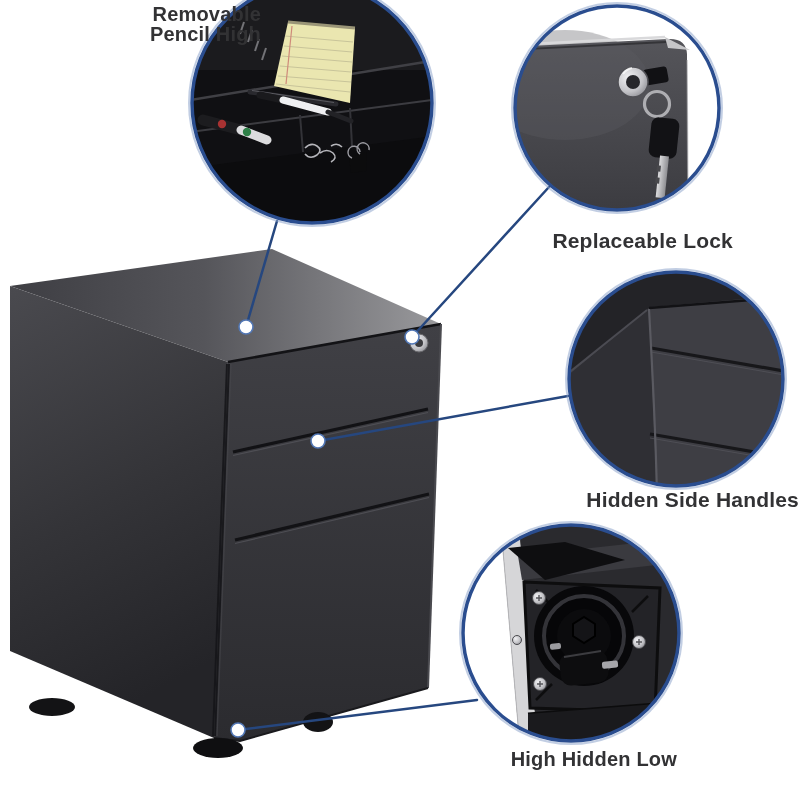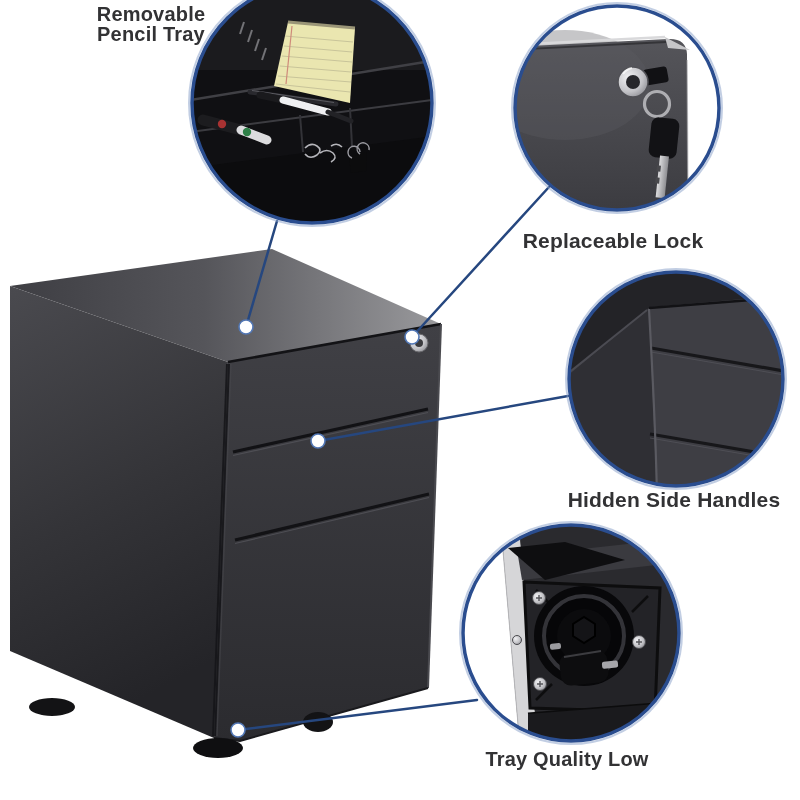--- a/index.html
+++ b/index.html
@@ -2,21 +2,21 @@
 <html><head>
 <meta charset="utf-8">
 <style>
   html,body{margin:0;padding:0;background:#ffffff;}
   .stage{
     position:relative;width:800px;height:800px;background:#ffffff;overflow:hidden;
     font-family:"Liberation Sans", sans-serif;
   }
   .stage svg{position:absolute;left:0;top:0;}
   .callout-label{
-    position:absolute;text-align:center;color:#323234;font-weight:600;
+    position:absolute;text-align:right;color:#323234;font-weight:600;
     letter-spacing:0.2px;
   }
   .callout-label span{display:block;}
   .lbl-pencil{left:41px;top:4px;width:220px;font-size:20px;line-height:20px;}
   .lbl-lock{left:493px;top:230px;width:240px;font-size:21px;line-height:22px;}
   .lbl-handles{left:549px;top:489px;width:250px;font-size:21px;line-height:22px;}
   .lbl-casters{left:457px;top:750px;width:220px;font-size:20px;line-height:19px;}
 </style>
 </head>
 <body>
@@ -249,25 +249,25 @@
       <path d="M528,714 L656,704" stroke="#0c0c0d" stroke-width="3" fill="none"></path>
       <polygon points="528,714 656,704 660,748 528,748" fill="#1a1a1d"></polygon>
     </g>
     <circle cx="571" cy="633" r="111" fill="none" stroke="#8fa5cc" stroke-width="2" opacity="0.55"></circle>
     <circle cx="571" cy="633" r="108" fill="none" stroke="#2a4d8f" stroke-width="3.5"></circle>
   </g>
 </svg>
 
   <div class="callout-label lbl-pencil">
     <span>Removable</span>
-    <span>Pencil Tray</span>
+    <span>Pencil High</span>
   </div>
   <div class="callout-label lbl-handles">
     <span>Hidden Side Handles</span>
   </div>
   <div class="callout-label lbl-lock">
     <span>Replaceable Lock</span>
   </div>
   <div class="callout-label lbl-casters">
-    <span>Tray Quality Low</span>
+    <span>High Hidden Low</span>
   </div>
 
 </div>
 
 </body></html>

